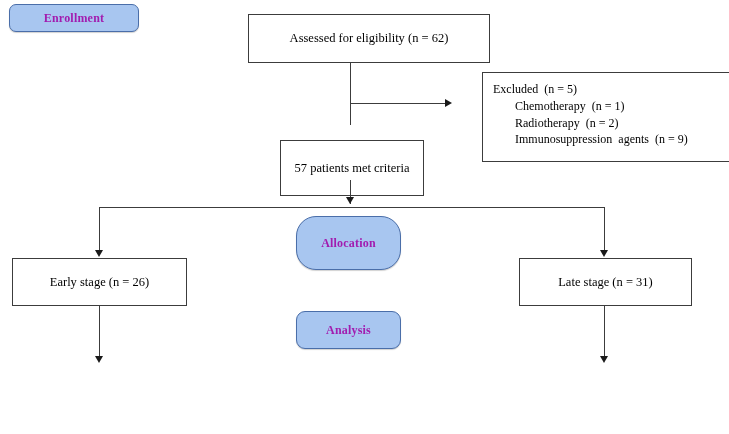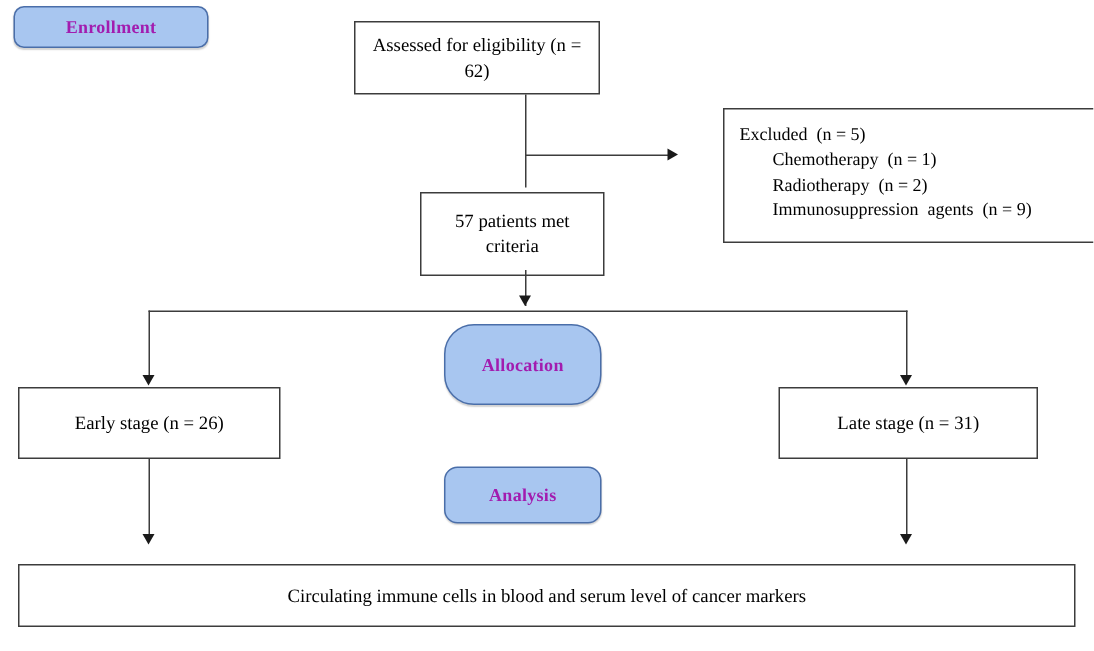--- a/index.html
+++ b/index.html
@@ -54,22 +54,22 @@
     background: #ffffff;
     border: 1px solid #3c3c3c;
     display: flex;
     align-items: center;
     justify-content: center;
     text-align: center;
     font-size: 12.5px;
     line-height: 1.35;
     padding: 2px 6px;
   }
-  .box-assessed { left: 236px; top: 14px;  width: 164px; height: 49px; }
-  .box-criteria { left: 280px; top: 128px; width: 123px; height: 56px; }
+  .box-assessed { left: 248px; top: 14px;  width: 242px; height: 49px; }
+  .box-criteria { left: 280px; top: 140px; width: 144px; height: 56px; }
   .box-early    { left: 12px;  top: 258px; width: 175px; height: 48px; }
   .box-late     { left: 519px; top: 258px; width: 173px; height: 48px; }
   .box-outcome  { left: 12px;  top: 376px; width: 705px; height: 42px; }
 
   .box-excluded {
     left: 452px; top: 72px; width: 265px; height: 90px;
     display: block;
     padding: 8px 0 0 10px;
     text-align: left;
     font-size: 12px;
@@ -143,21 +143,20 @@
     <div class="excl-line excl-indent">Radiotherapy  (n = 2)</div>
     <div class="excl-line excl-indent">Immunosuppression  agents  (n = 9)</div>
   </div>
 
   <div class="box box-criteria">57 patients met criteria</div>
 
   <div class="box box-early">Early  stage (n = 26)</div>
 
   <div class="box box-late">Late  stage (n = 31)</div>
 
-  <div class="box box-outcome">Circulating  immune  cells in blood and serum level  of cancer markers</div>
 
   <div class="vline c-assessed-down"></div>
   <div class="hline c-excl-h"></div>
   <div class="arrow-right c-excl-arrow"></div>
 
   <div class="vline c-criteria-down"></div>
   <div class="arrow-down c-criteria-arrow"></div>
 
   <div class="hline c-split-h"></div>
   <div class="vline c-split-left-v"></div>

